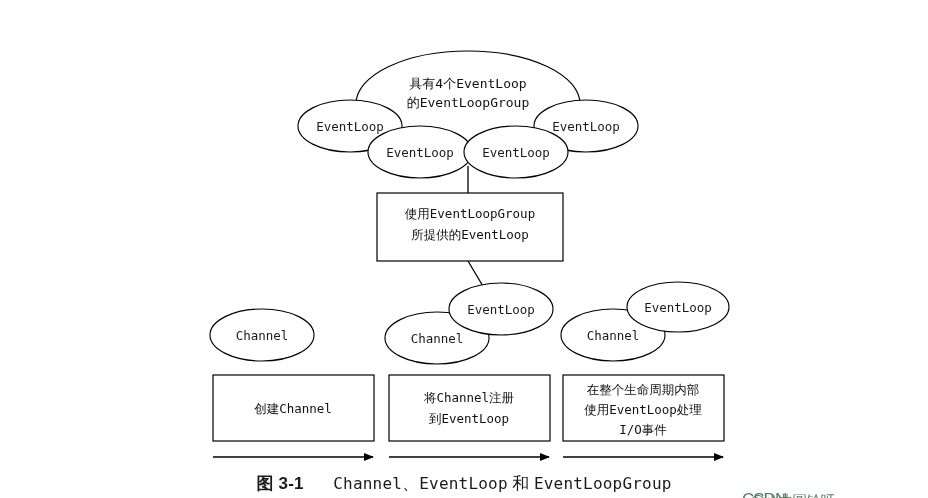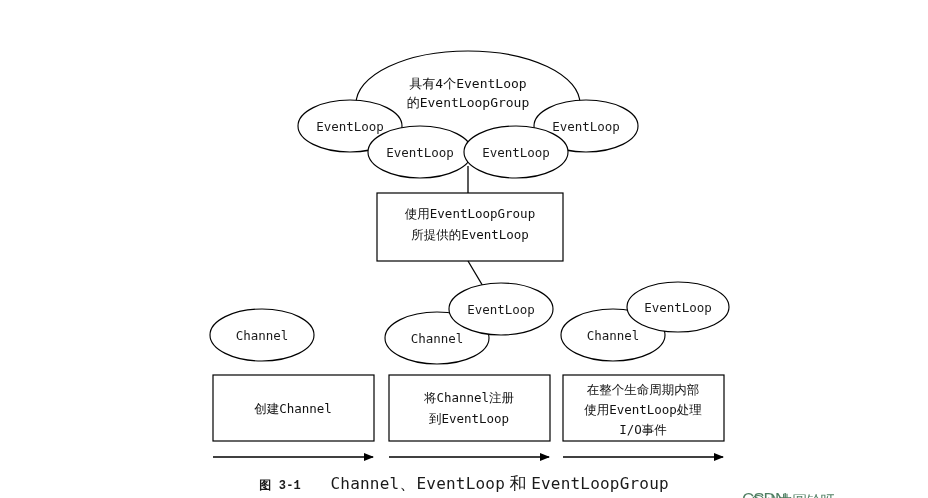--- a/index.html
+++ b/index.html
@@ -64,23 +64,23 @@
     left: 0;
     top: 446px;
     width: 928px;
     text-align: center;
     font-size: 17px;
     color: #1a1a1a;
     letter-spacing: 0.2px;
     white-space: pre;
   }
   .caption .cap-num {
-    font-family: Liberation Mono, monospace;
+    font-family: Liberation Sans, sans-serif;
     font-weight: bold;
-    font-size: 12px;
+    font-size: 17px;
   }
   .caption .cap-mono {
     font-family: "DejaVu Sans Mono", "Liberation Mono", monospace;
     font-size: 16px;
   }
   .caption .cap-cjk {
     font-family: "Liberation Serif", serif;
     font-size: 17px;
   }
   #watermark {

